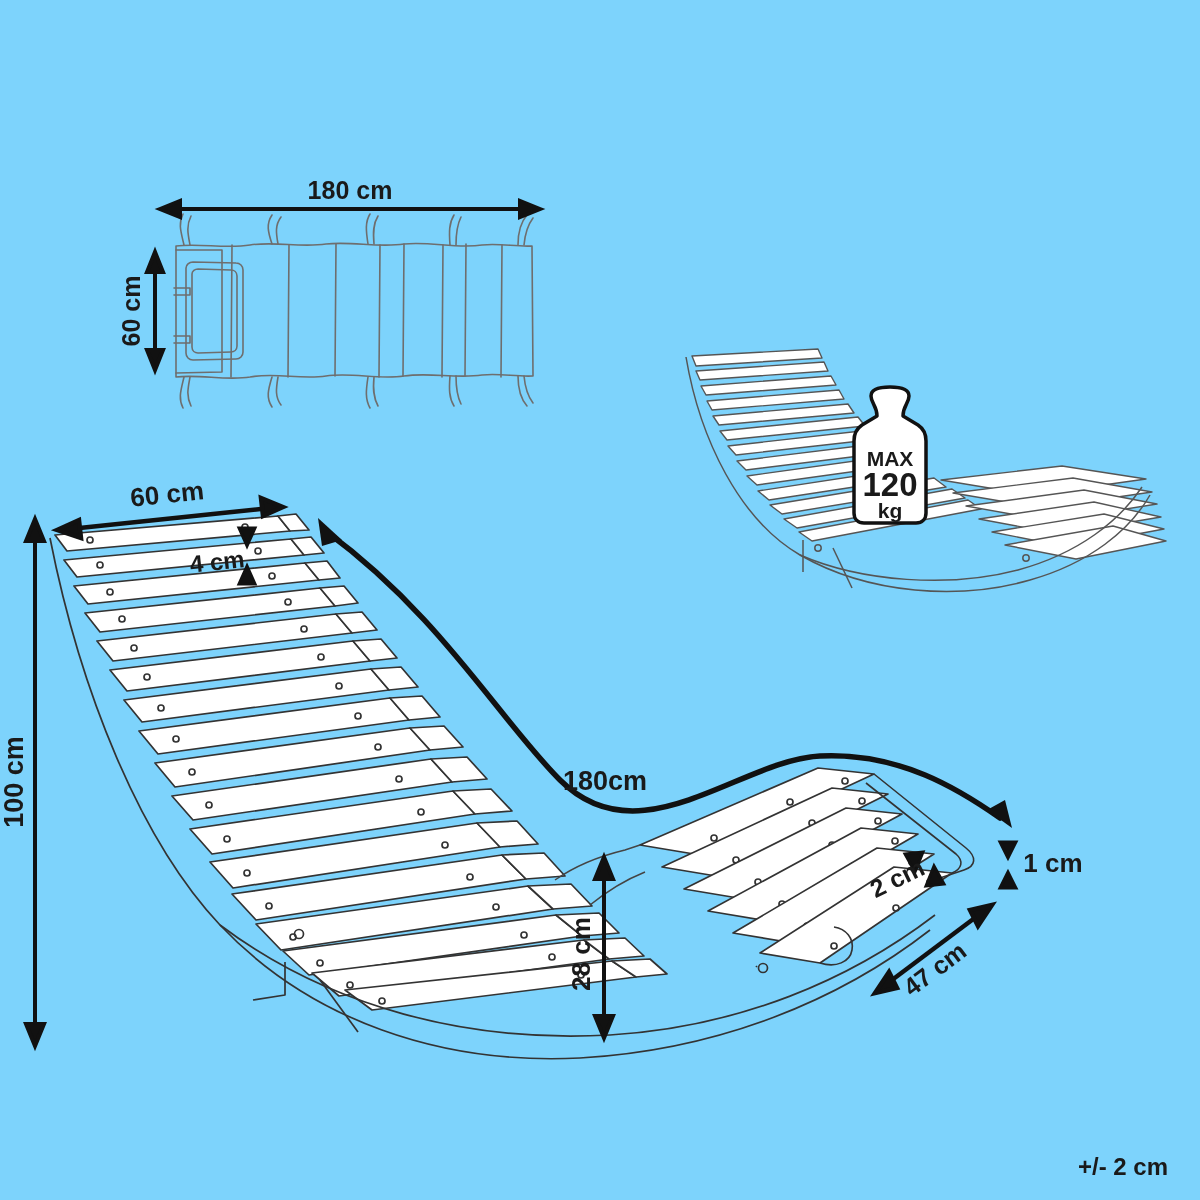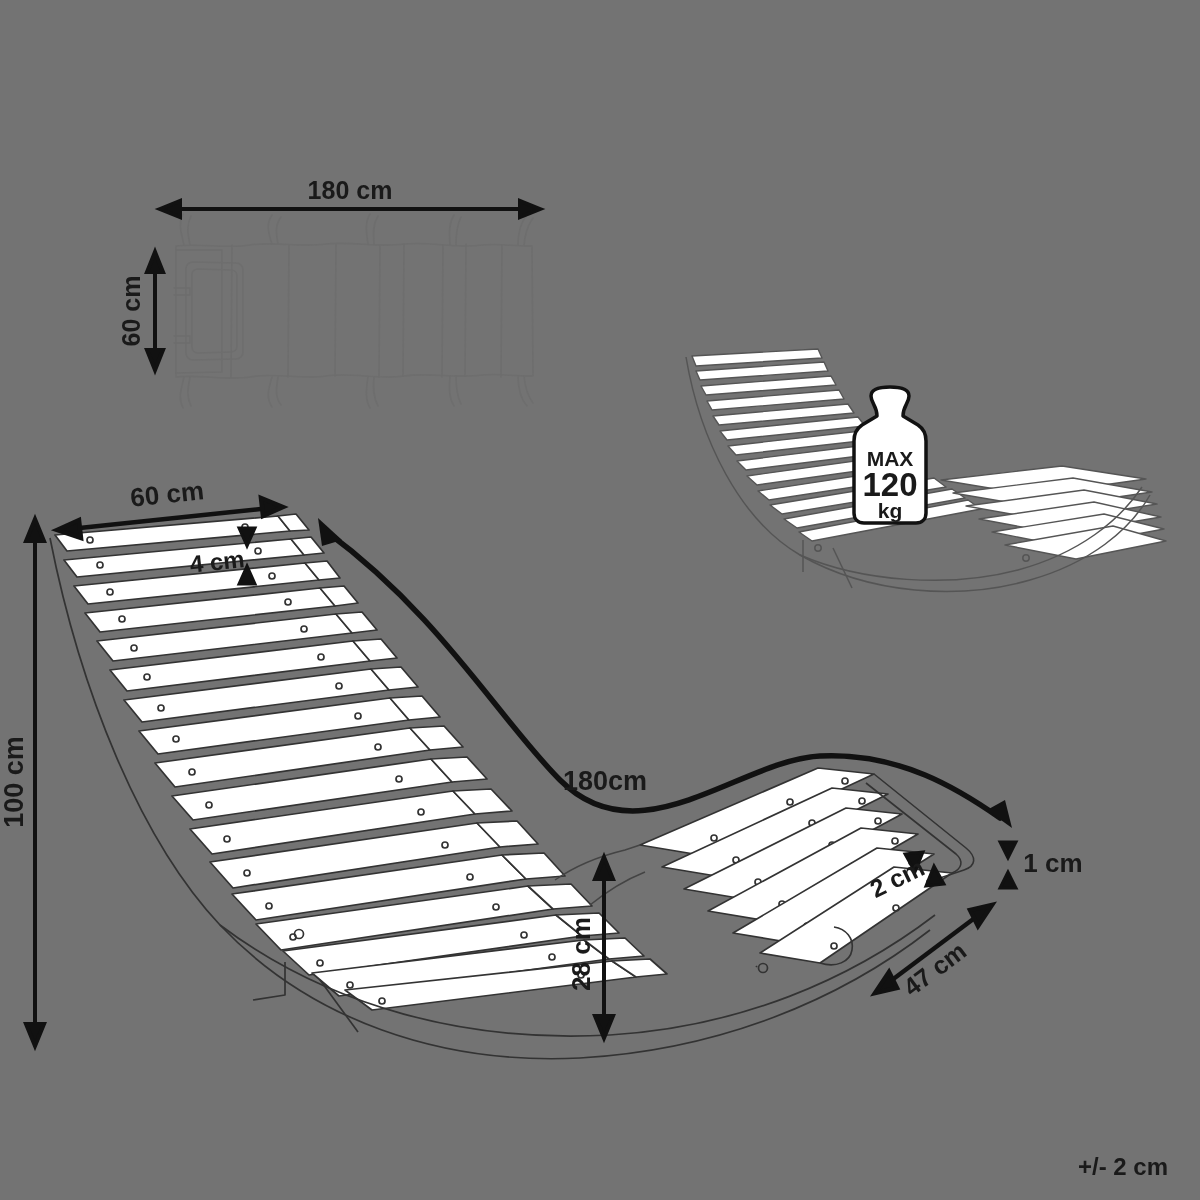--- a/index.html
+++ b/index.html
@@ -1,18 +1,18 @@
 <!DOCTYPE html>
 <html><head>
 <meta charset="utf-8">
 <style>
   html,body{margin:0;padding:0;background:#ffffff;}
   body{width:1200px;height:1200px;overflow:hidden;
        font-family:"Liberation Sans","DejaVu Sans",sans-serif;}
-  #stage{position:relative;width:1200px;height:1200px;background:#737373;}
+  #stage{position:relative;width:1200px;height:1200px;background:#7dd3fc;}
   #stage svg{position:absolute;left:0;top:0;}
   .dimlabel{font-weight:bold;fill:#1a1a1a;font-family:"Liberation Sans","DejaVu Sans",sans-serif;}
 </style>
 </head>
 <body>
 
 <div id="stage">
 
   <svg width="1200" height="1200" viewBox="0 0 1200 1200">
 

